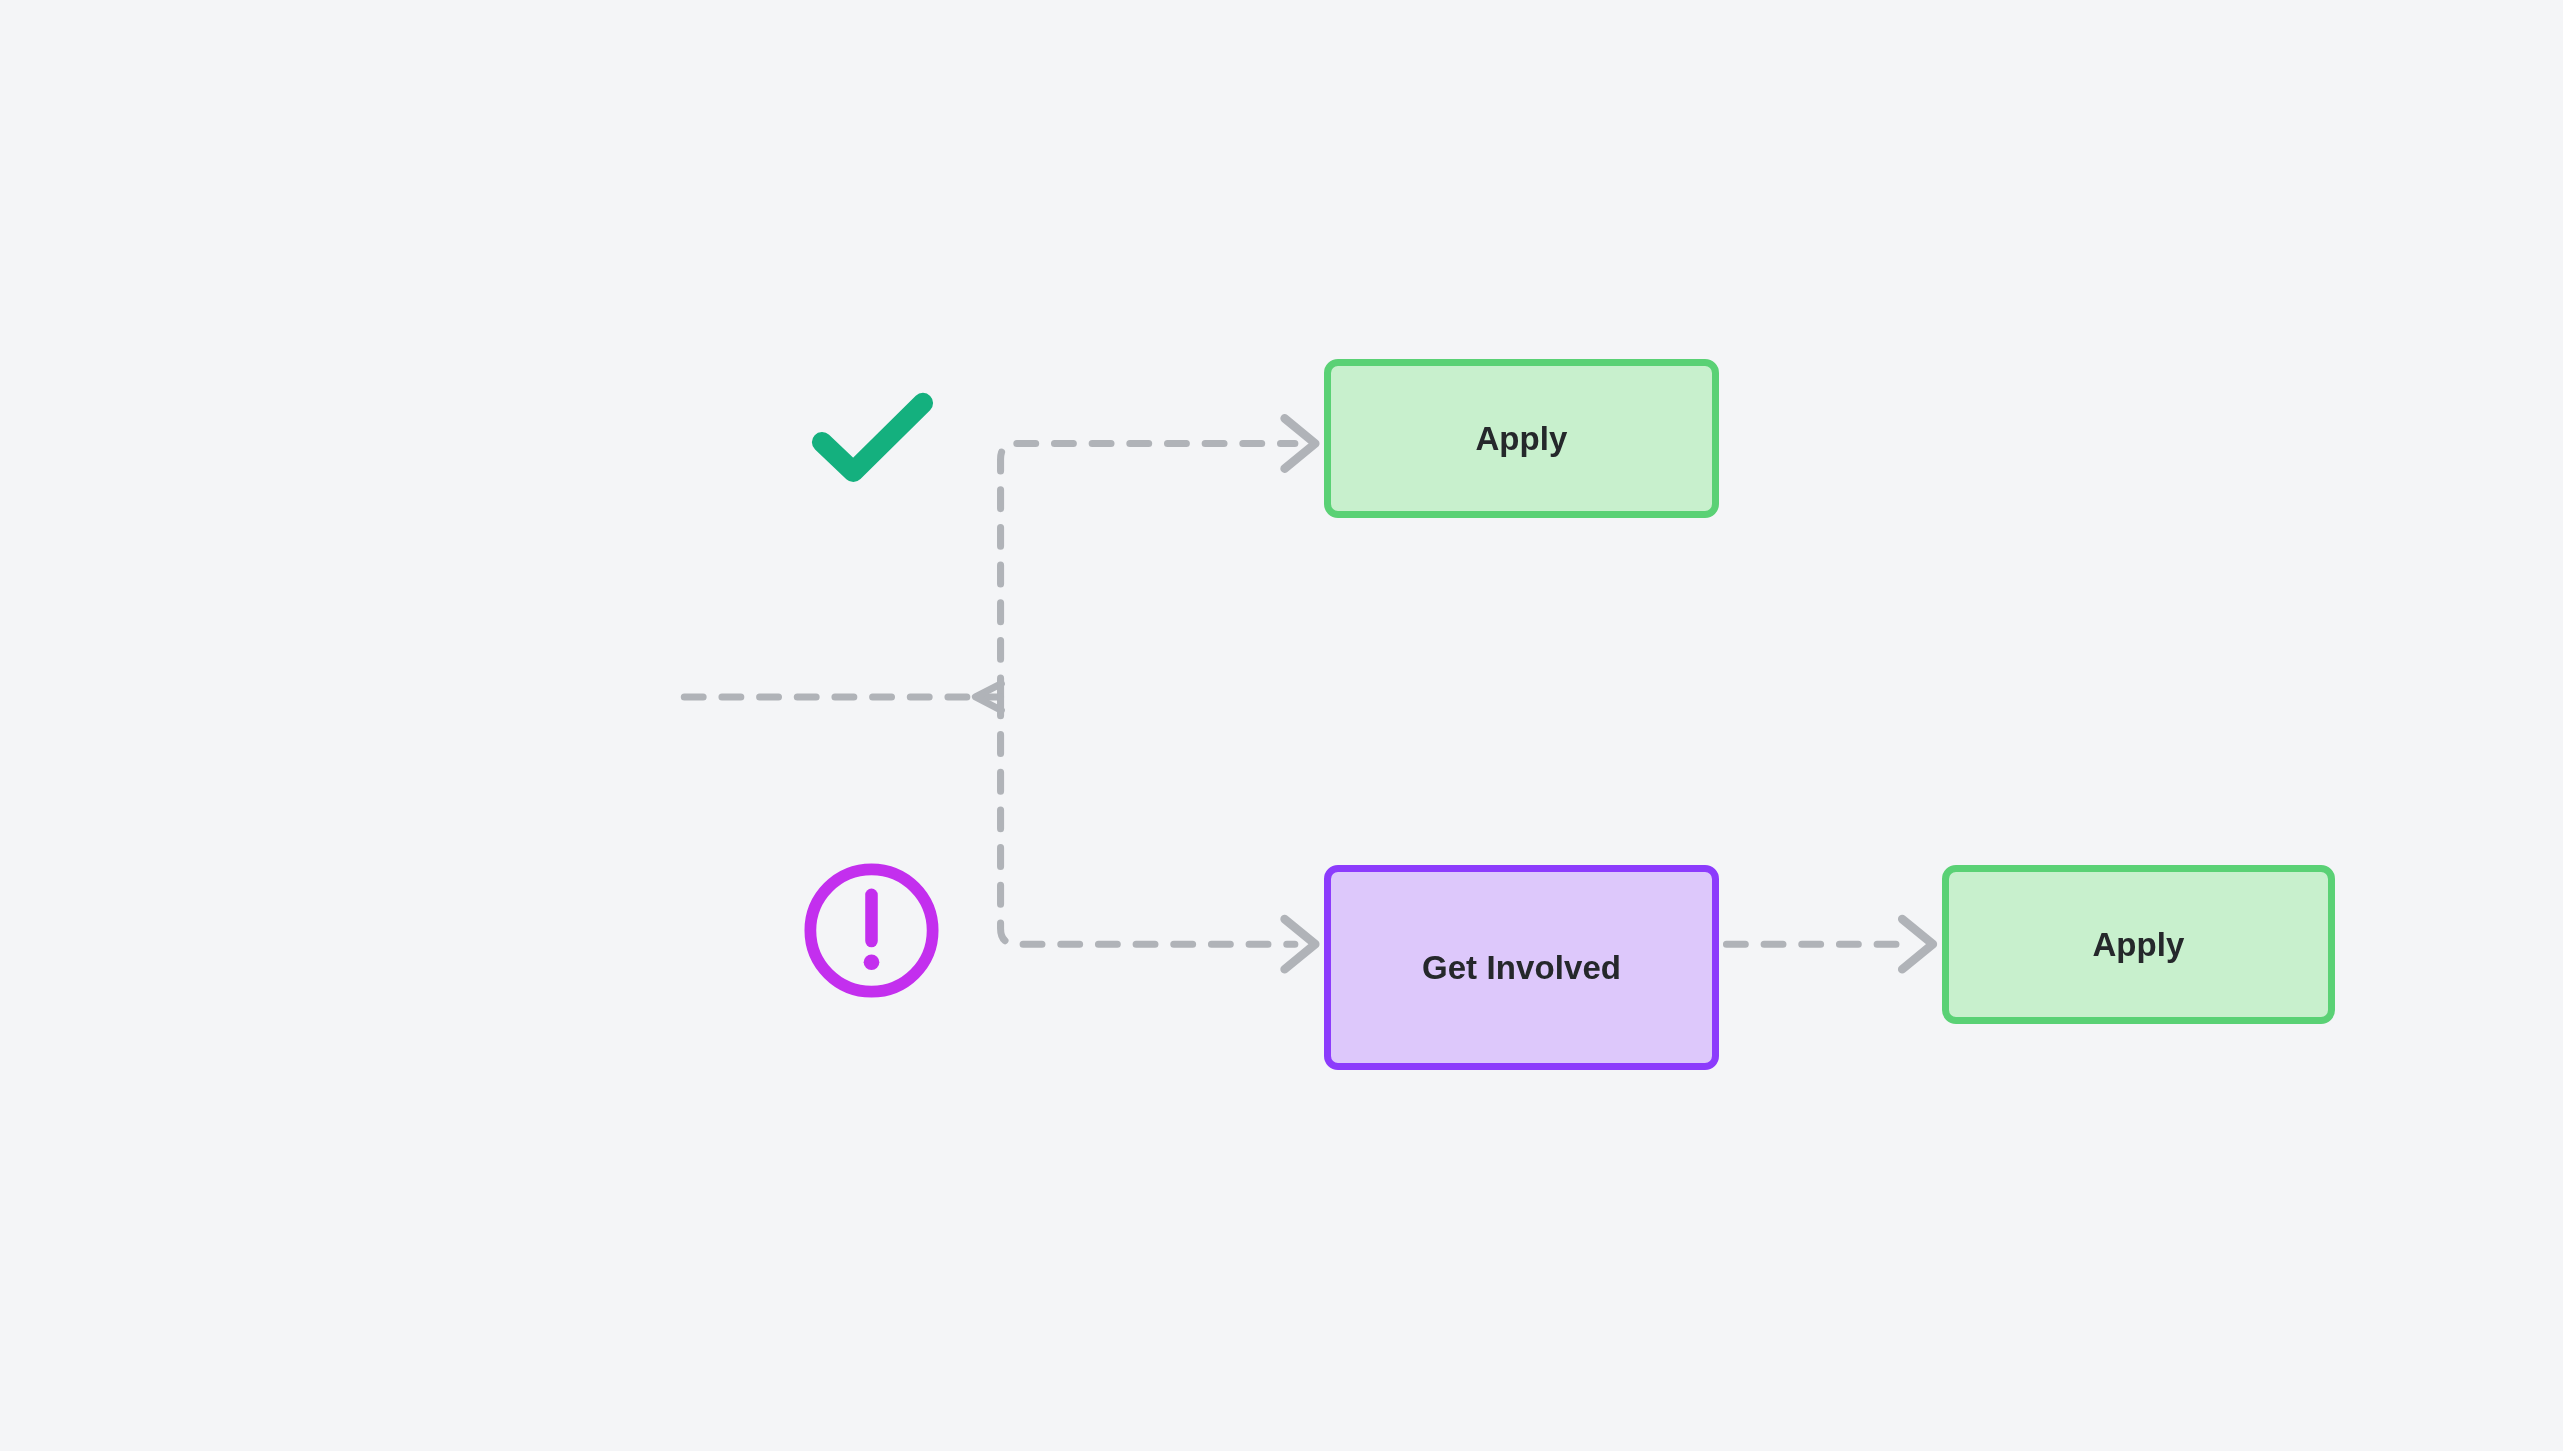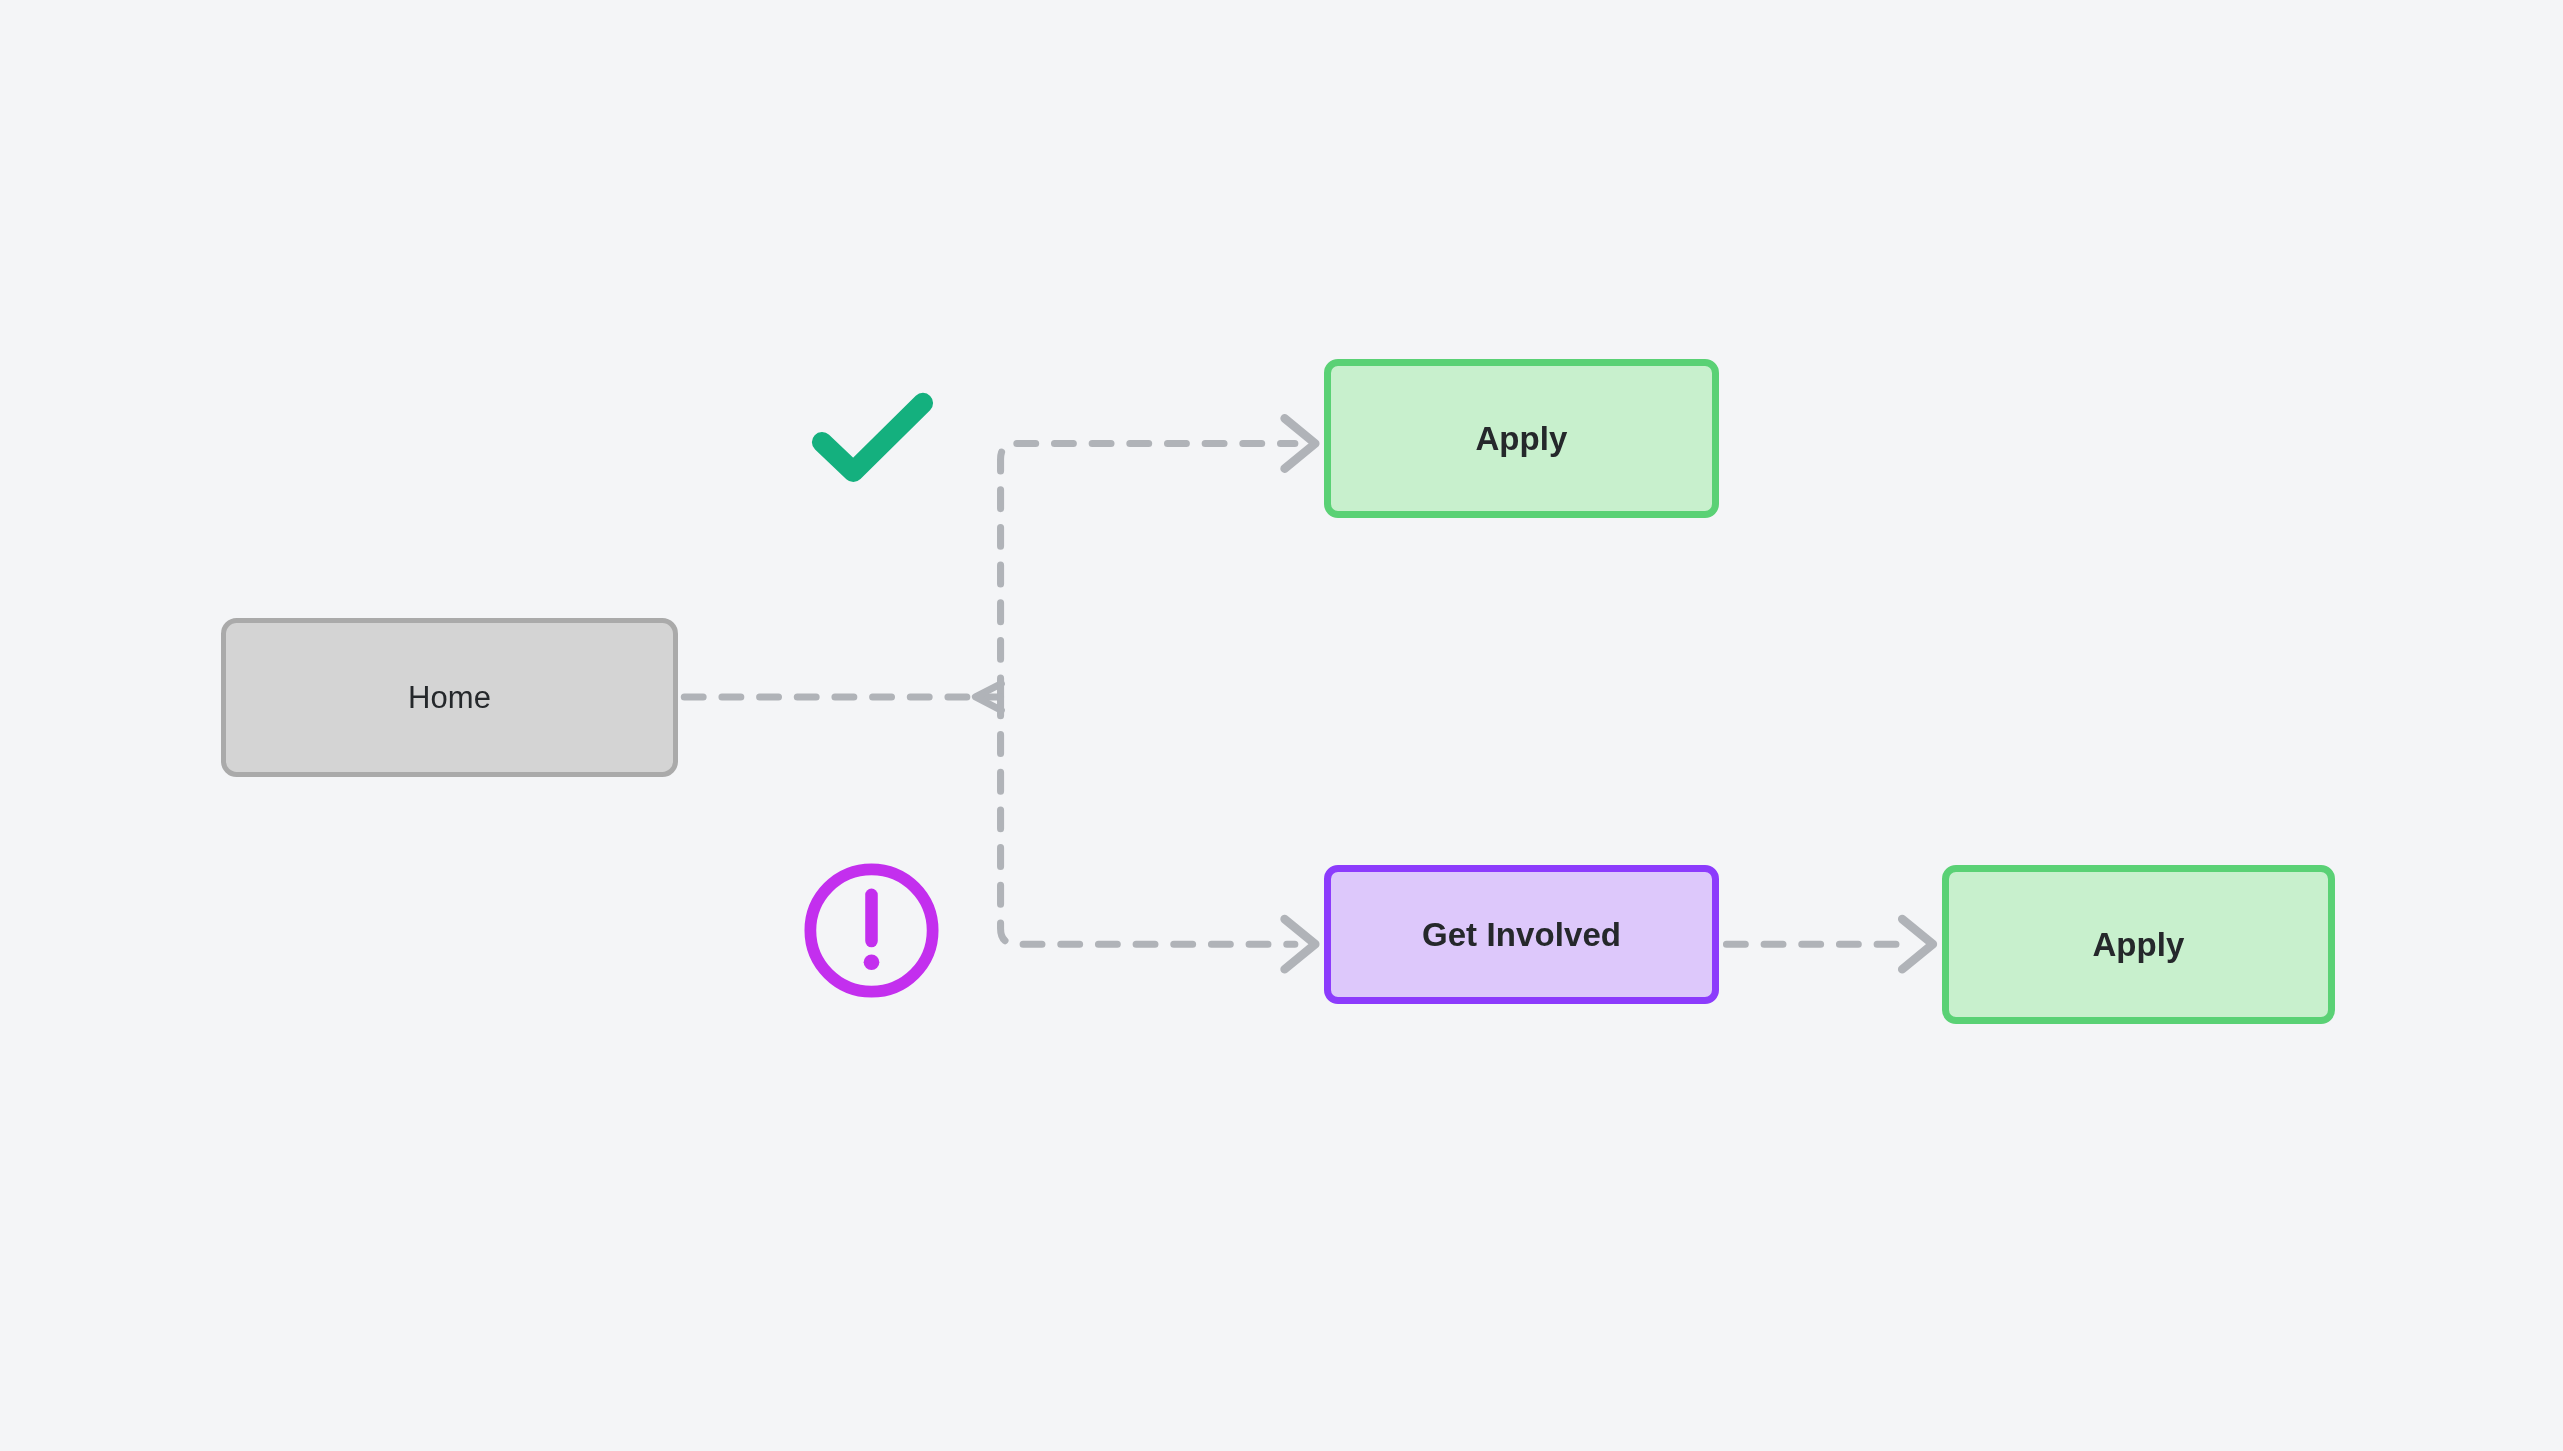--- a/index.html
+++ b/index.html
@@ -59,21 +59,21 @@
     width: 395px;
     height: 159px;
     background: #c8f0cd;
     border-color: #5ad175;
     border-width: 7px;
   }
   .node-get-involved {
     left: 1324px;
     top: 865px;
     width: 395px;
-    height: 139px;
+    height: 205px;
     background: #ddc8fb;
     border-color: #8c3bfc;
     border-width: 7px;
   }
   .node-apply-right {
     left: 1942px;
     top: 865px;
     width: 393px;
     height: 159px;
     background: #c8f0cd;
@@ -127,23 +127,20 @@
   <svg class="status-icon icon-check" viewBox="0 0 165 120" xmlns="http://www.w3.org/2000/svg">
     <path d="M 18 64 L 58 102 L 147 14" fill="none" stroke="#14b07e" stroke-width="26" stroke-linecap="round" stroke-linejoin="round"></path>
   </svg>
 
   <svg class="status-icon icon-alert" viewBox="0 0 185 185" xmlns="http://www.w3.org/2000/svg">
     <circle cx="92.5" cy="92.5" r="78" fill="none" stroke="#c32fee" stroke-width="15"></circle>
     <line x1="92.5" y1="47" x2="92.5" y2="106" stroke="#c32fee" stroke-width="16" stroke-linecap="round"></line>
     <circle cx="92.5" cy="133" r="10" fill="#c32fee"></circle>
   </svg>
 
-  <div class="node node-home">
-    <span class="node-label">Home</span>
-  </div>
 
   <div class="node node-apply-top">
     <span class="node-label">Apply</span>
   </div>
 
   <div class="node node-get-involved">
     <span class="node-label">Get Involved</span>
   </div>
 
   <div class="node node-apply-right">

